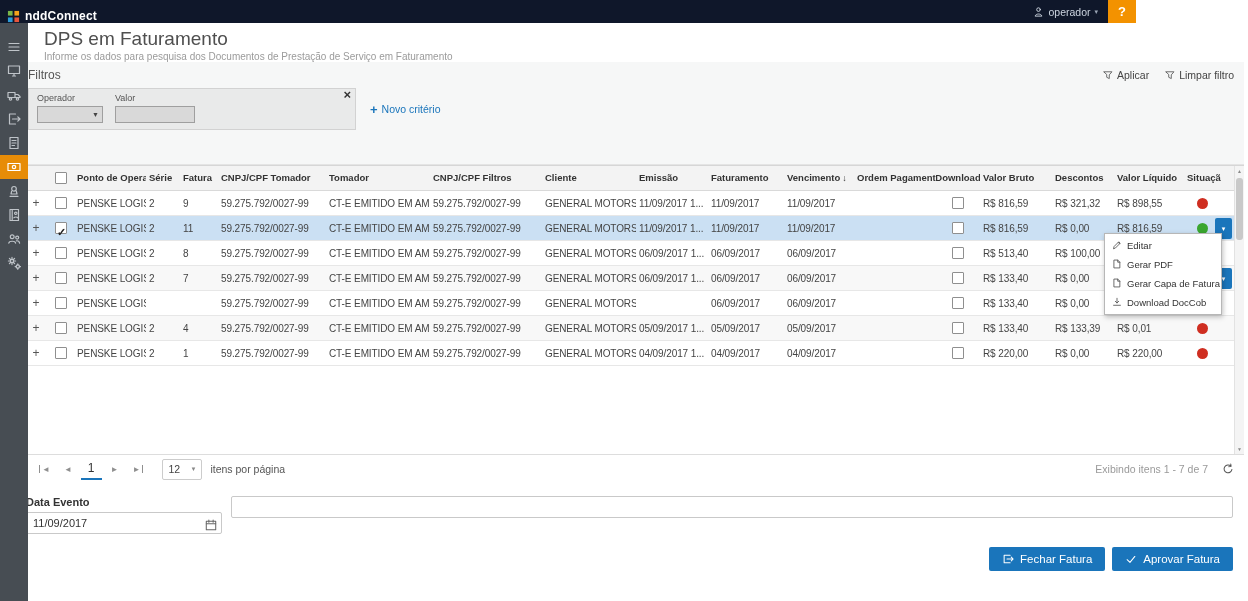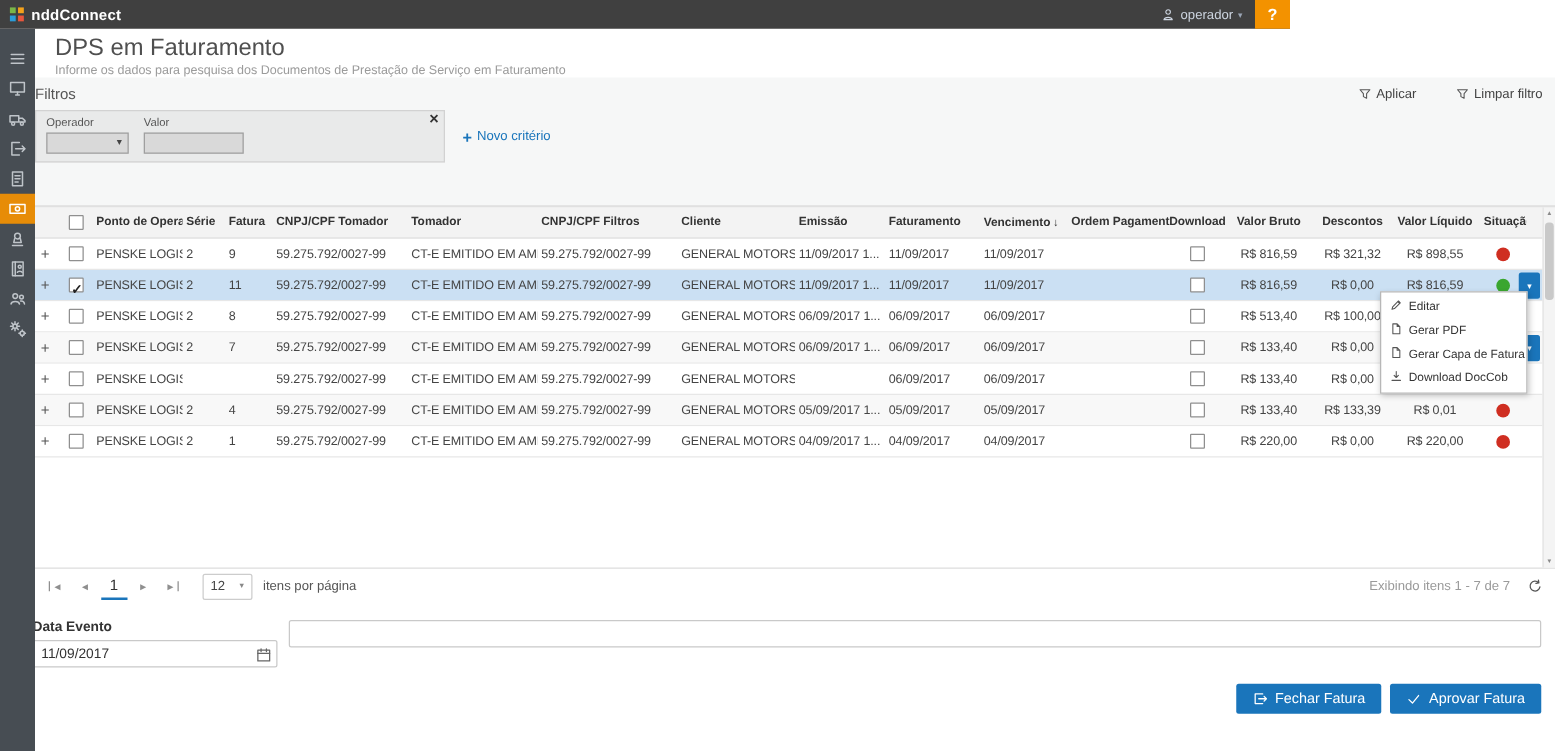--- a/index.html
+++ b/index.html
@@ -1,22 +1,22 @@
 <!DOCTYPE html>
 <html><head>
 <meta charset="utf-8">
 <style>
   *{box-sizing:border-box;}
   body{width:1248px;height:601px;margin:0;position:relative;overflow:hidden;background:#fff;
        font-family:"Liberation Sans",sans-serif;color:#333;}
   i{font-style:normal;display:flex;}
 
   
-  .topbar{position:absolute;top:0;left:0;width:1032px;height:23px;background:#404040;
-          display:flex;align-items:center;z-index:30;}
+  .topbar{position:absolute;top:0;left:0;width:1136px;height:23px;background:#0f172a;
+          display:flex;align-items:flex-end;z-index:30;}
   .brand{display:flex;align-items:center;gap:5px;padding-left:7px;color:#fff;font-size:12px;
          font-weight:bold;letter-spacing:.2px;cursor:pointer;}
   .topbar-right{margin-left:auto;display:flex;align-items:center;height:100%;}
   .user-menu{display:flex;align-items:center;gap:4px;color:#ccd4df;font-size:10.5px;padding:0 10px;cursor:pointer;}
   .user-menu .caret{font-size:7px;color:#9aa5b5;}
   .help-btn{width:28px;height:23px;border:none;background:#f39200;color:#fff;font-size:13px;
             font-weight:bold;cursor:pointer;}
 
   
   .sidebar{position:absolute;top:23px;left:0;bottom:0;width:28px;background:#474d53;
@@ -29,21 +29,21 @@
   .content{position:absolute;left:24px;top:23px;width:1220px;bottom:0;}
   .page-header{position:absolute;top:0;left:0;right:0;height:39px;padding:5px 0 0 20px;}
   .page-header h1{margin:0;font-size:19px;font-weight:400;color:#4f4f4f;}
   .subtitle{font-size:10px;color:#9b9b9b;margin-top:1px;}
 
   
   .filters-section{position:absolute;top:39px;left:0;right:0;height:103px;background:#f6f7f7;
                    border-bottom:1px solid #e4e4e4;padding:6px 10px 0 4px;}
   .filters-head{display:flex;align-items:center;}
   .filters-title{font-size:12px;color:#555;}
-  .filters-actions{margin-left:auto;display:flex;gap:32px;align-items:center;}
+  .filters-actions{margin-left:auto;display:flex;gap:16px;align-items:center;}
   .filter-link{display:flex;align-items:center;gap:4px;font-size:10.5px;color:#444;cursor:pointer;}
   .filter-link i{color:#555;}
   .filters-body{display:flex;align-items:center;margin-top:6px;}
   .criteria-box{position:relative;width:328px;height:42px;background:#e9eaea;border:1px solid #d2d2d2;
                 display:flex;gap:12px;padding:4px 10px 0 8px;}
   .box-close{position:absolute;top:-1px;right:4px;font-size:13px;font-weight:bold;color:#333;
              cursor:pointer;line-height:14px;}
   .cfield label{display:block;font-size:9px;color:#555;margin-bottom:3px;}
   .fake-select{width:84px;height:17px;background:#fff;border:1px solid #9f9f9f;display:flex;
                align-items:center;justify-content:flex-end;padding-right:3px;cursor:pointer;}
@@ -58,21 +58,21 @@
   .table-area{position:absolute;top:142px;left:0;right:0;height:290px;background:#fff;
               border-top:1px solid #d6d6d6;border-bottom:1px solid #ddd;}
   .thead{display:flex;height:25px;background:#f3f3f3;border-bottom:1px solid #d9d9d9;
          margin-right:10px;font-size:9.5px;font-weight:bold;color:#333;}
   .thead .cell{line-height:24px;}
   .trow{display:flex;height:25px;border-bottom:1px solid #e7e7e7;margin-right:10px;font-size:10px;
         color:#444;position:relative;background:#fff;letter-spacing:-0.1px;}
   .trow:nth-child(even){background:#f8f8f8;}
   .trow.selected{background:#cbe0f3;}
   .cell{flex:none;padding:0 3px;line-height:25px;white-space:nowrap;overflow:hidden;}
-  .cell.right{text-align:center;padding-right:5px;}
+  .cell.right{text-align:left;padding-right:5px;}
   .cell.center{display:flex;align-items:center;justify-content:center;padding:0;}
   .expand{font-size:12px;color:#555;cursor:pointer;}
   .sort{margin-left:2px;font-size:9px;}
   .cb{display:inline-block;width:12px;height:12px;background:#fff;border:1px solid #8f8f8f;
       border-radius:1px;position:relative;cursor:pointer;}
   .cb.checked::after{content:"✓";position:absolute;left:1px;top:-3px;font-size:11px;
                      font-weight:bold;color:#222;}
   .dot{display:inline-block;width:11px;height:11px;border-radius:50%;}
   .dot.red{background:#cf2e21;}
   .dot.green{background:#3aa62f;}

